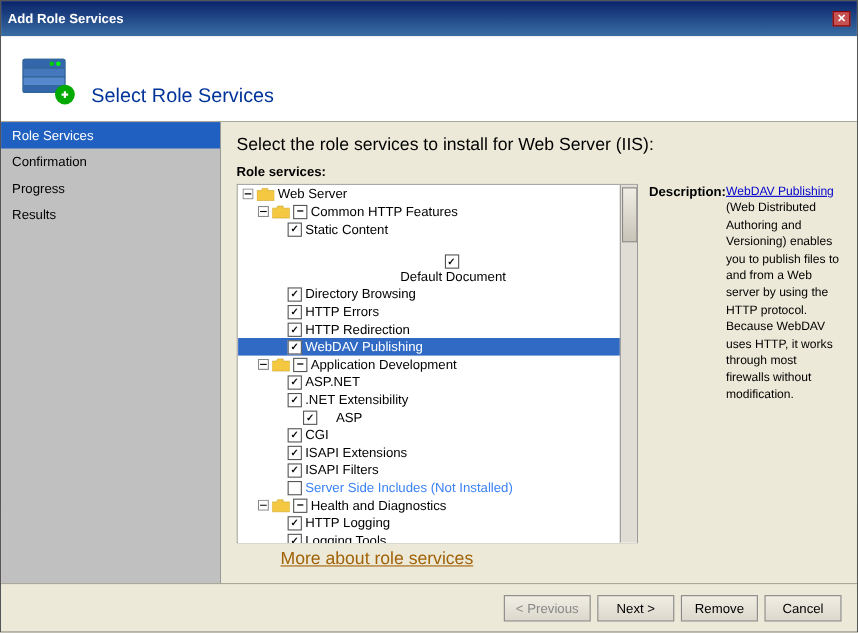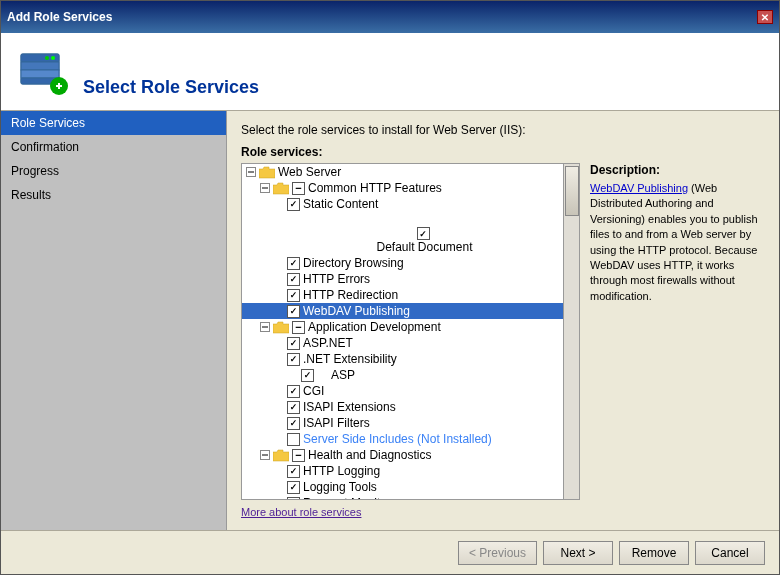--- a/index.html
+++ b/index.html
@@ -54,31 +54,31 @@
     }
     .header-icon {
       width: 52px;
       height: 52px;
       margin-right: 14px;
       flex-shrink: 0;
       position: relative;
     }
     .header-title {
       font-size: 18px;
-      font-weight: bold;
+      font-weight: normal;
       color: #003399;
       margin-top: 31px;
     }
     .content-area {
       display: flex;
       flex: 1;
       overflow: hidden;
     }
     .sidebar {
-      width: 226px;
+      width: 200px;
       background: #c0c0c0;
       border-right: 1px solid #999;
       flex-shrink: 0;
     }
     .sidebar-item {
       padding: 5px 10px;
       font-size: 12px;
       cursor: pointer;
       color: #000;
     }
@@ -91,21 +91,21 @@
     }
     .main-panel {
       flex: 1;
       background: #ece9d8;
       padding: 12px 14px;
       display: flex;
       flex-direction: column;
       overflow: hidden;
     }
     .intro-text {
-      font-size: 12px;
+      font-size: 16px;
       margin-bottom: 8px;
       color: #000;
     }
     .role-services-label {
       font-size: 12px;
       font-weight: bold;
       margin-bottom: 4px;
     }
     .panel-split {
       display: flex;
@@ -118,21 +118,21 @@
       border: 1px solid #999;
       background: white;
       overflow-y: auto;
       overflow-x: hidden;
       position: relative;
     }
     .desc-panel {
       width: 175px;
       flex-shrink: 0;
       display: flex;
-      flex-direction: column;
+      flex-direction: row;
     }
     .desc-label {
       font-size: 12px;
       font-weight: bold;
       margin-bottom: 4px;
     }
     .desc-content {
       font-size: 11px;
       line-height: 1.4;
       color: #000;
@@ -193,24 +193,25 @@
       font-size: 9px;
       color: #000;
     }
     .checkbox.indeterminate::after {
       content: '−';
       font-size: 11px;
       color: #000;
     }
     .more-link {
       margin-top: 6px;
-      font-size: 11px;
-      color: #4c1d95;
+      font-size: 16px;
+      color: #a16207;
       text-decoration: underline;
       cursor: pointer;
+      margin-left: 40px;
     }
     .footer {
       background: #ece9d8;
       border-top: 1px solid #aca899;
       padding: 8px 14px;
       display: flex;
       align-items: center;
       justify-content: flex-end;
       gap: 6px;
       flex-shrink: 0;

